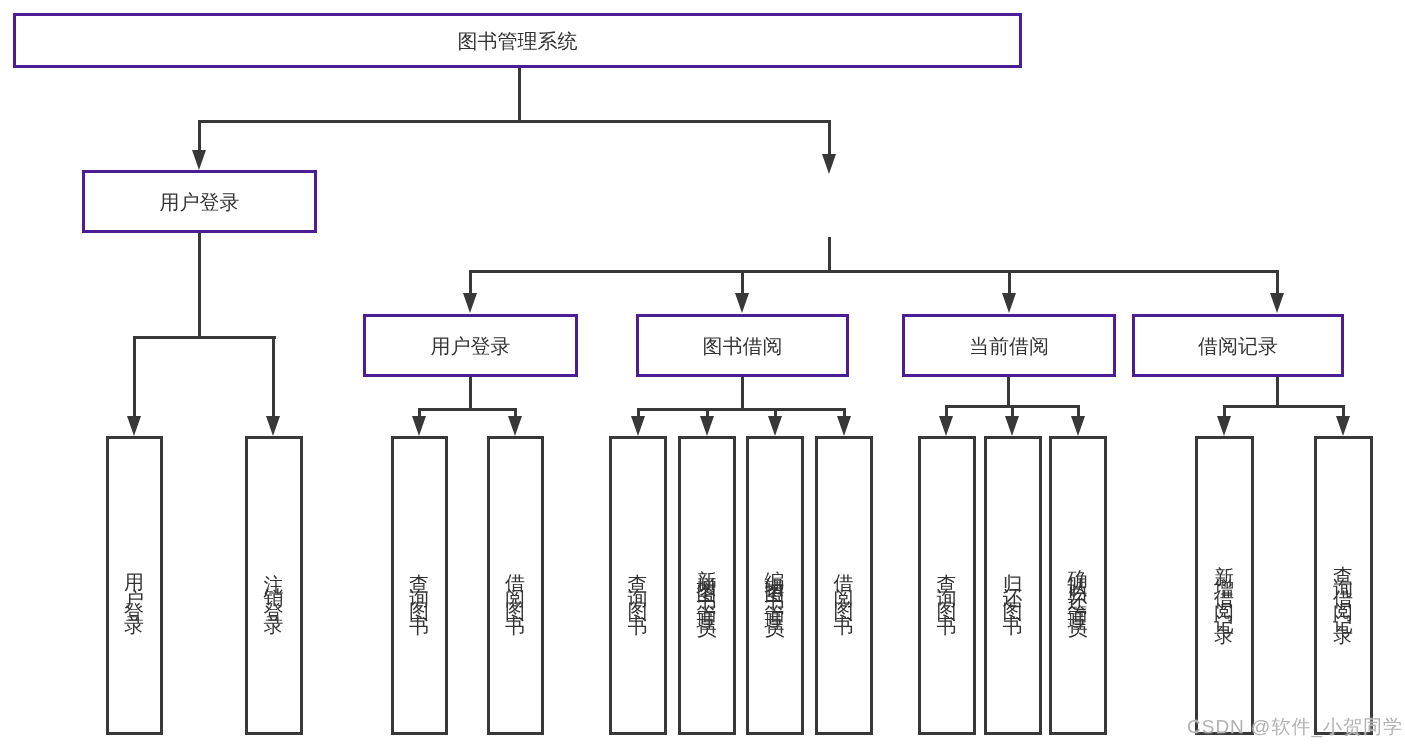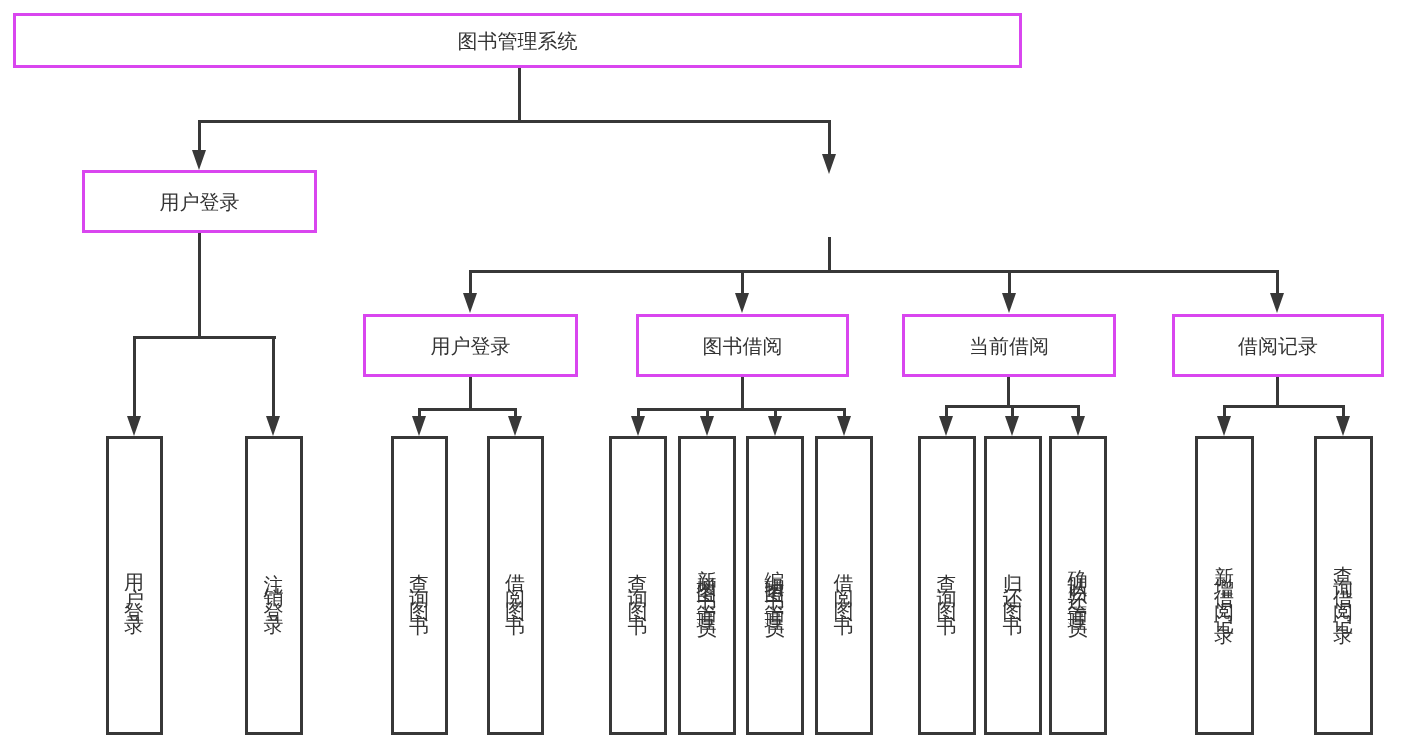--- a/index.html
+++ b/index.html
@@ -1,21 +1,21 @@
 <!DOCTYPE html>
 <html><head>
 <meta charset="utf-8">
 <style>
   html,body{margin:0;padding:0;background:#ffffff;}
   #canvas{
     position:relative;width:1405px;height:747px;background:#ffffff;overflow:hidden;
     font-family:"Liberation Sans","DejaVu Sans",sans-serif;color:#333333;
   }
   .box{
-    position:absolute;box-sizing:border-box;border:3px solid #d946ef;background:#ffffff;
+    position:absolute;box-sizing:border-box;border:3px solid #4c1d95;background:#ffffff;
     display:flex;align-items:center;justify-content:center;
     font-size:20px;line-height:1;white-space:nowrap;
   }
   .vbox{
     position:absolute;box-sizing:border-box;border:3px solid #383838;background:#ffffff;
     display:flex;align-items:center;justify-content:center;
     writing-mode:vertical-rl;text-orientation:mixed;
     font-size:20px;line-height:1;
   }
   .ls4{letter-spacing:14px;}
@@ -63,21 +63,21 @@
   <div class="line" style="left:741px;top:270px;width:3px;height:23px"></div>
   <div class="arrow" style="left:735px;top:293px"></div>
   <div class="line" style="left:1008px;top:270px;width:3px;height:23px"></div>
   <div class="arrow" style="left:1002px;top:293px"></div>
   <div class="line" style="left:1276px;top:270px;width:3px;height:23px"></div>
   <div class="arrow" style="left:1270px;top:293px"></div>
 
   <div class="box" style="left:363px;top:314px;width:215px;height:63px">用户登录</div>
   <div class="box" style="left:636px;top:314px;width:213px;height:63px">图书借阅</div>
   <div class="box" style="left:902px;top:314px;width:214px;height:63px">当前借阅</div>
-  <div class="box" style="left:1172px;top:314px;width:212px;height:63px">借阅记录</div>
+  <div class="box" style="left:1132px;top:314px;width:212px;height:63px">借阅记录</div>
 
   <div class="line" style="left:469px;top:377px;width:3px;height:31px"></div>
   <div class="line" style="left:418px;top:408px;width:99px;height:3px"></div>
   <div class="line" style="left:418px;top:408px;width:3px;height:10px"></div>
   <div class="arrow" style="left:412px;top:416px"></div>
   <div class="line" style="left:514px;top:408px;width:3px;height:10px"></div>
   <div class="arrow" style="left:508px;top:416px"></div>
 
   <div class="line" style="left:741px;top:377px;width:3px;height:31px"></div>
   <div class="line" style="left:637px;top:408px;width:209px;height:3px"></div>
@@ -117,14 +117,15 @@
   <div class="vbox ls9" style="left:746px;top:436px;width:58px;height:299px">编辑图书（管理员）</div>
   <div class="vbox ls4" style="left:815px;top:436px;width:58px;height:299px">借阅图书</div>
 
   <div class="vbox ls4" style="left:918px;top:436px;width:58px;height:299px">查询图书</div>
   <div class="vbox ls4" style="left:984px;top:436px;width:58px;height:299px">归还图书</div>
   <div class="vbox ls9" style="left:1049px;top:436px;width:58px;height:299px">确认归还（管理员）</div>
 
   <div class="vbox ls6" style="left:1195px;top:436px;width:59px;height:299px">新增借阅记录</div>
   <div class="vbox ls6" style="left:1314px;top:436px;width:59px;height:299px">查询借阅记录</div>
 
+  <div class="watermark">CSDN @软件_小贺同学</div>
 
 </div>
 
 </body></html>

